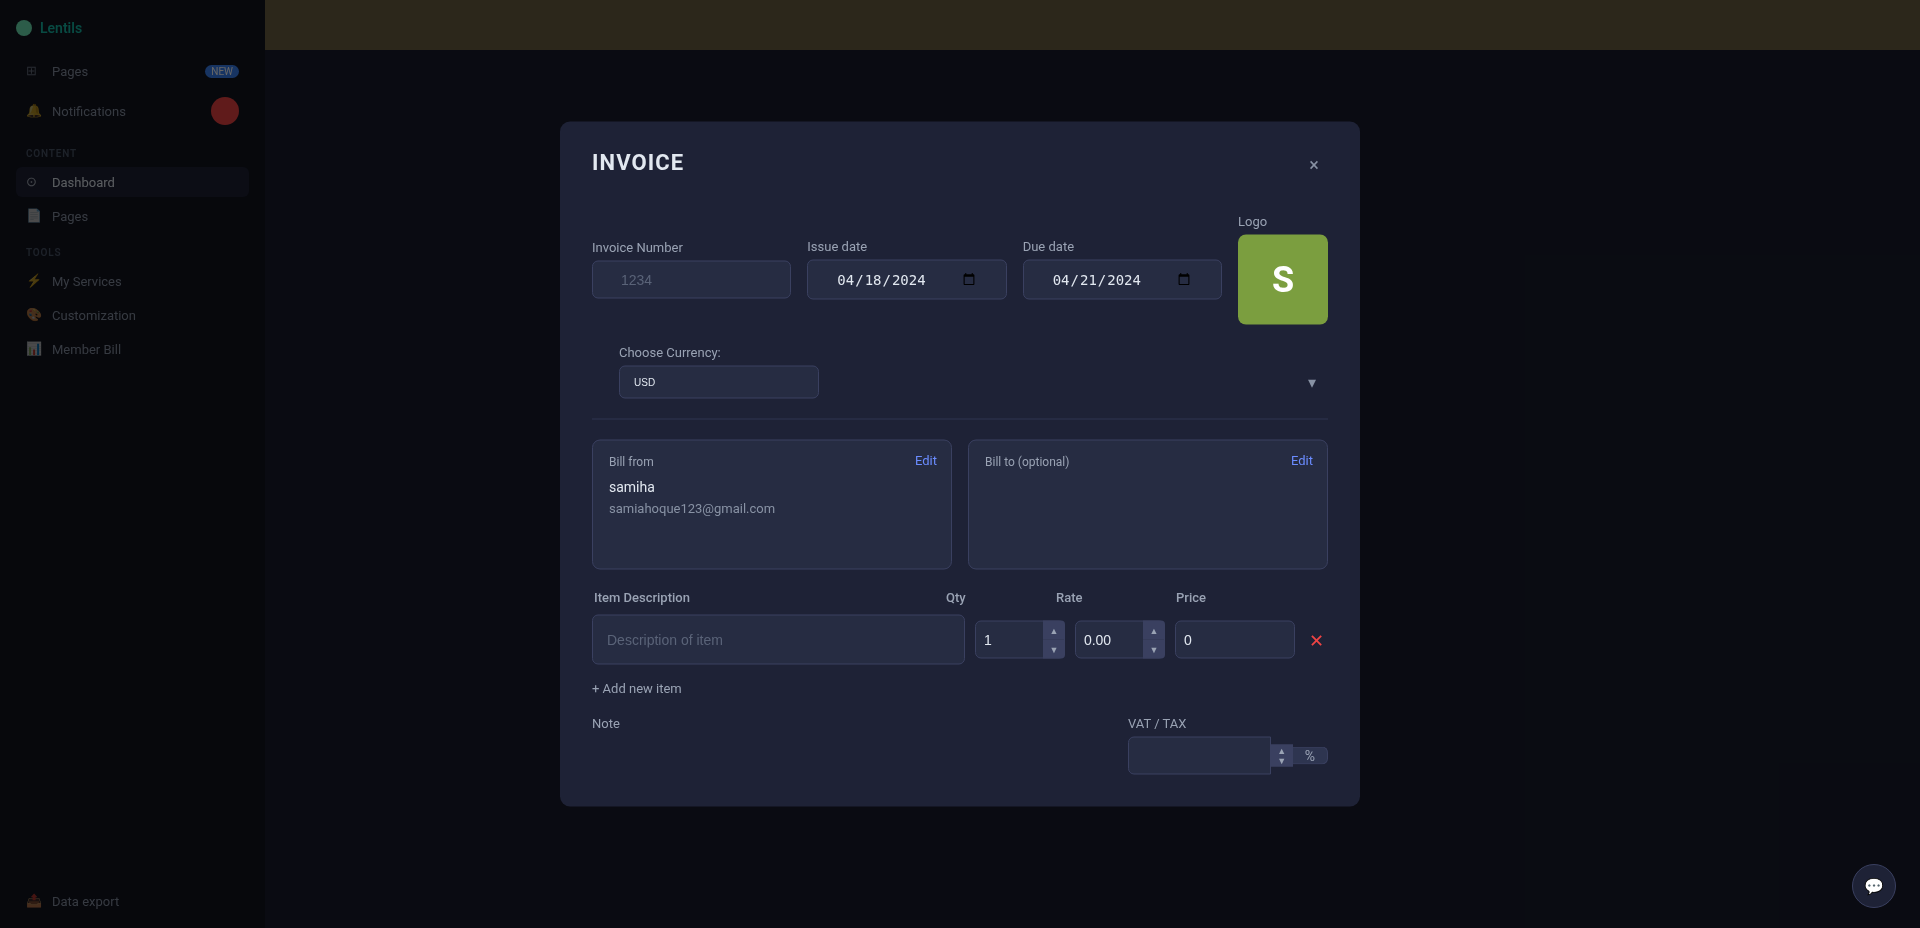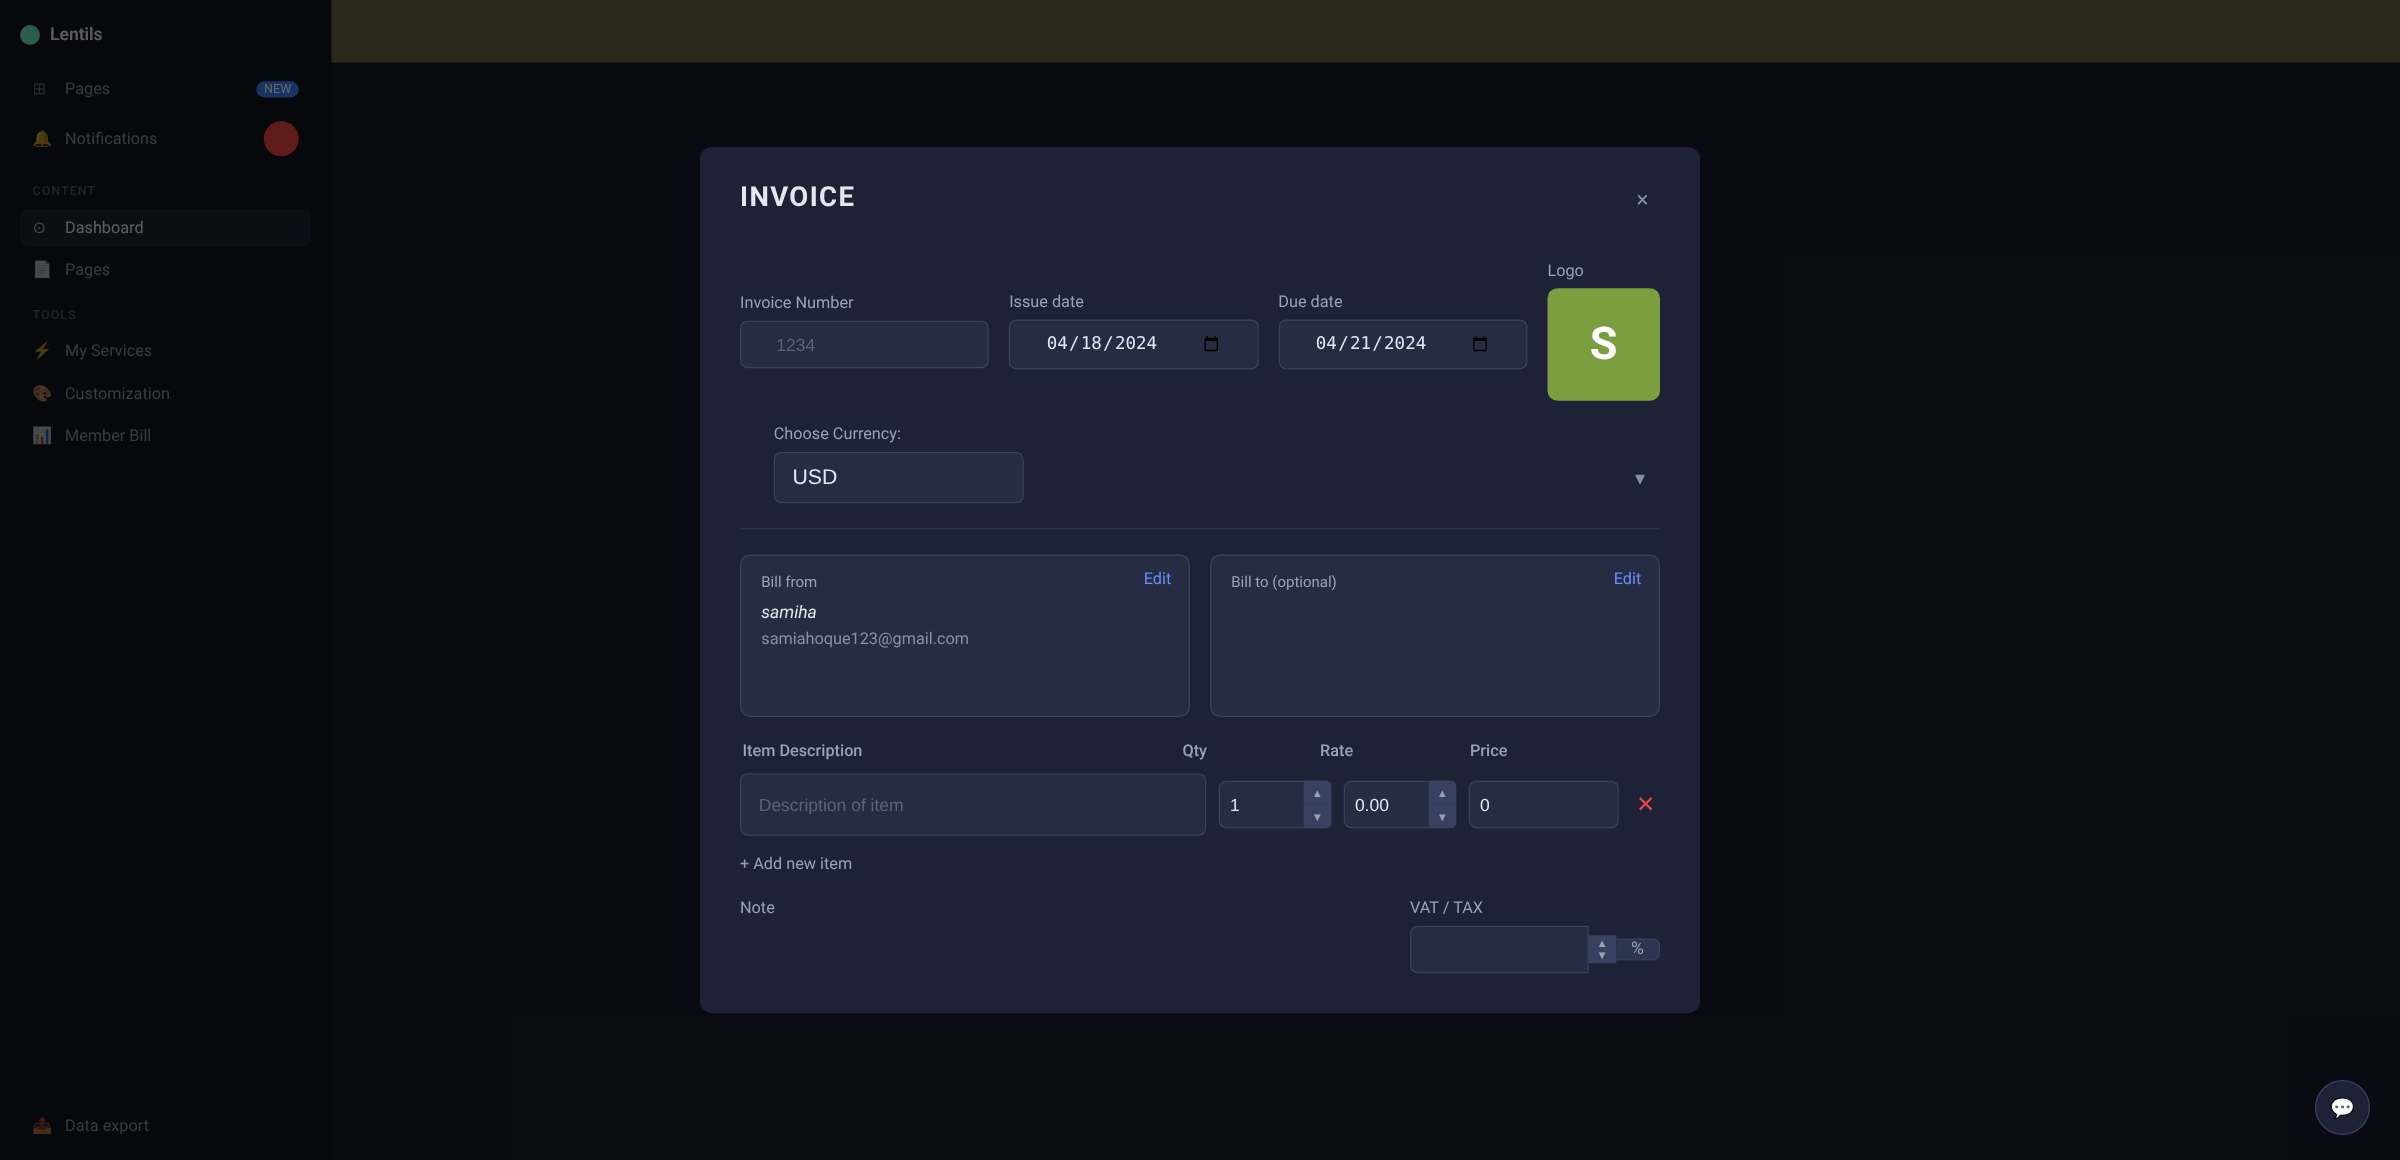--- a/index.html
+++ b/index.html
@@ -44,21 +44,21 @@
     }
 
     .sidebar-logo-dot {
       width: 16px;
       height: 16px;
       border-radius: 50%;
       background: #6ee7b7;
     }
 
     .sidebar-logo-text {
-      color: #e5e5e5;
+      color: #14b8a6;
       font-size: 14px;
       font-weight: 600;
     }
 
     .sidebar-item {
       display: flex;
       align-items: center;
       gap: 10px;
       padding: 7px 10px;
       border-radius: 6px;
@@ -188,21 +188,21 @@
     }
 
     .form-input::placeholder { color: #5a6378; }
 
     .form-select {
       background: #262c42;
       border: 1px solid #3a4060;
       border-radius: 6px;
       padding: 10px 14px;
       color: #e2e8f0;
-      font-size: 17px;
+      font-size: 10px;
       outline: none;
       appearance: none;
       cursor: pointer;
       min-width: 200px;
     }
 
     .select-wrapper {
       position: relative;
     }
 
@@ -251,21 +251,20 @@
       border-radius: 8px;
       padding: 14px 16px;
       min-height: 130px;
       position: relative;
     }
 
     .bill-box-name {
       color: #e2e8f0;
       font-size: 14px;
       margin-bottom: 6px;
-      font-style: italic;
     }
 
     .bill-box-email {
       color: #8892a4;
       font-size: 13px;
     }
 
     .bill-edit-btn {
       position: absolute;
       top: 12px;

